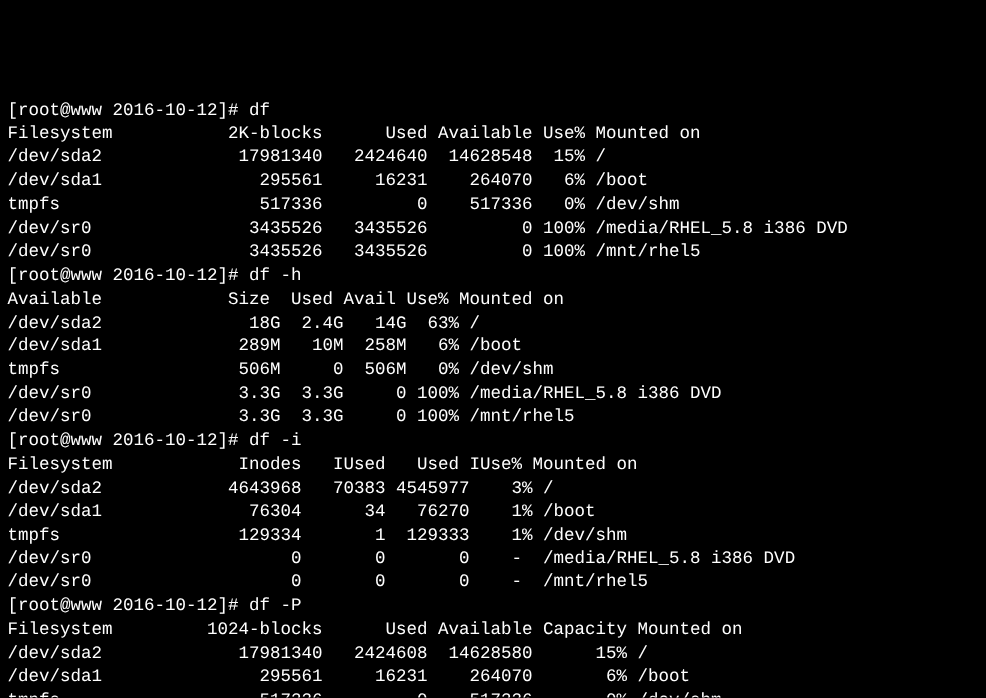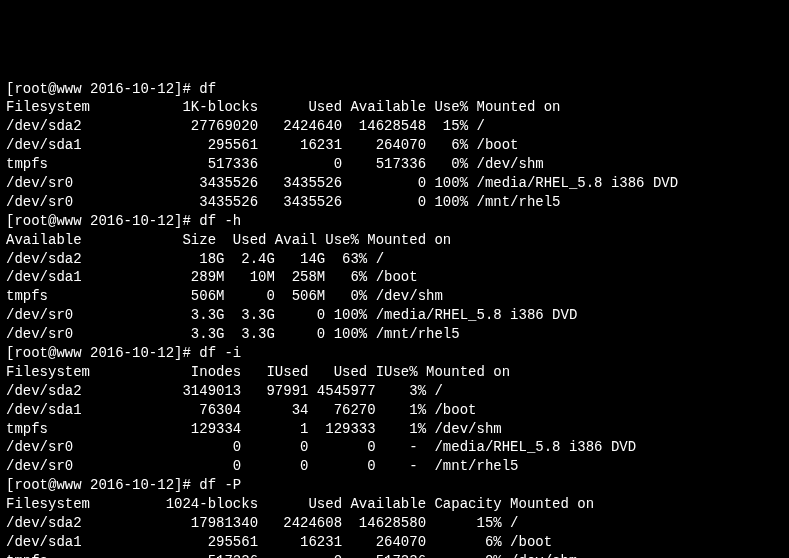--- a/index.html
+++ b/index.html
@@ -23,36 +23,36 @@
     .prompt-text {}
     .cmd {}
     .out {}
   </style>
 </head>
 <body>
 
 
 
 <span><span class="prompt-bracket">[</span><span class="prompt-text">root@www 2016-10-12</span><span class="prompt-bracket">]#</span><span> </span><span class="cmd">df</span></span>
-<span class="out">Filesystem           1K-blocks      Used Available Use% Mounted on</span>
-<span class="out">/dev/sda2             27769020   2424640  14628548  15% /</span>
+<span class="out">Filesystem           2K-blocks      Used Available Use% Mounted on</span>
+<span class="out">/dev/sda2             17981340   2424640  14628548  15% /</span>
 <span class="out">/dev/sda1               295561     16231    264070   6% /boot</span>
 <span class="out">tmpfs                   517336         0    517336   0% /dev/shm</span>
 <span class="out">/dev/sr0               3435526   3435526         0 100% /media/RHEL_5.8 i386 DVD</span>
 <span class="out">/dev/sr0               3435526   3435526         0 100% /mnt/rhel5</span>
 <span><span class="prompt-bracket">[</span><span class="prompt-text">root@www 2016-10-12</span><span class="prompt-bracket">]#</span><span> </span><span class="cmd">df -h</span></span>
 <span class="out">Available            Size  Used Avail Use% Mounted on</span>
 <span class="out">/dev/sda2              18G  2.4G   14G  63% /</span>
 <span class="out">/dev/sda1             289M   10M  258M   6% /boot</span>
 <span class="out">tmpfs                 506M     0  506M   0% /dev/shm</span>
 <span class="out">/dev/sr0              3.3G  3.3G     0 100% /media/RHEL_5.8 i386 DVD</span>
 <span class="out">/dev/sr0              3.3G  3.3G     0 100% /mnt/rhel5</span>
 <span><span class="prompt-bracket">[</span><span class="prompt-text">root@www 2016-10-12</span><span class="prompt-bracket">]#</span><span> </span><span class="cmd">df -i</span></span>
 <span class="out">Filesystem            Inodes   IUsed   Used IUse% Mounted on</span>
-<span class="out">/dev/sda2            3149013   97991 4545977    3% /</span>
+<span class="out">/dev/sda2            4643968   70383 4545977    3% /</span>
 <span class="out">/dev/sda1              76304      34   76270    1% /boot</span>
 <span class="out">tmpfs                 129334       1  129333    1% /dev/shm</span>
 <span class="out">/dev/sr0                   0       0       0    -  /media/RHEL_5.8 i386 DVD</span>
 <span class="out">/dev/sr0                   0       0       0    -  /mnt/rhel5</span>
 <span><span class="prompt-bracket">[</span><span class="prompt-text">root@www 2016-10-12</span><span class="prompt-bracket">]#</span><span> </span><span class="cmd">df -P</span></span>
 <span class="out">Filesystem         1024-blocks      Used Available Capacity Mounted on</span>
 <span class="out">/dev/sda2             17981340   2424608  14628580      15% /</span>
 <span class="out">/dev/sda1               295561     16231    264070       6% /boot</span>
 <span class="out">tmpfs                   517336         0    517336       0% /dev/shm</span>
 

